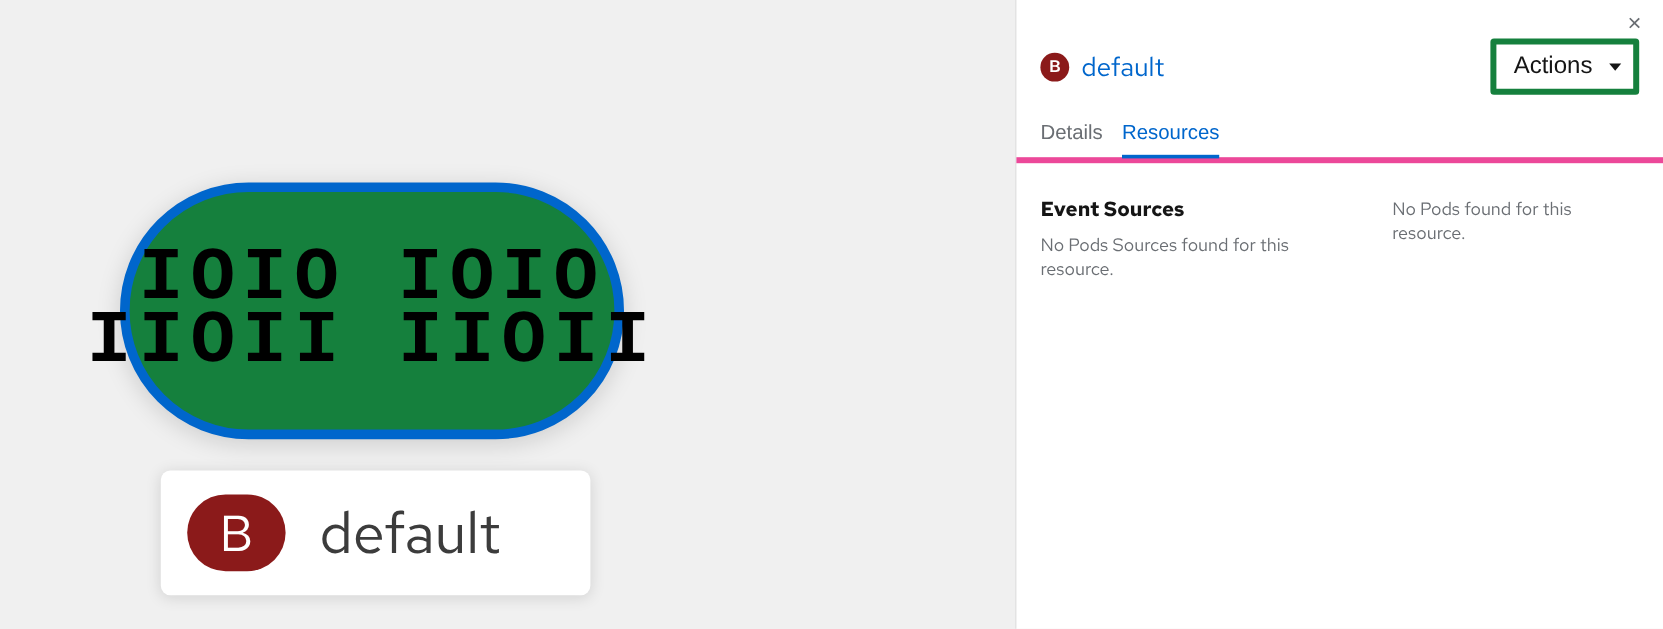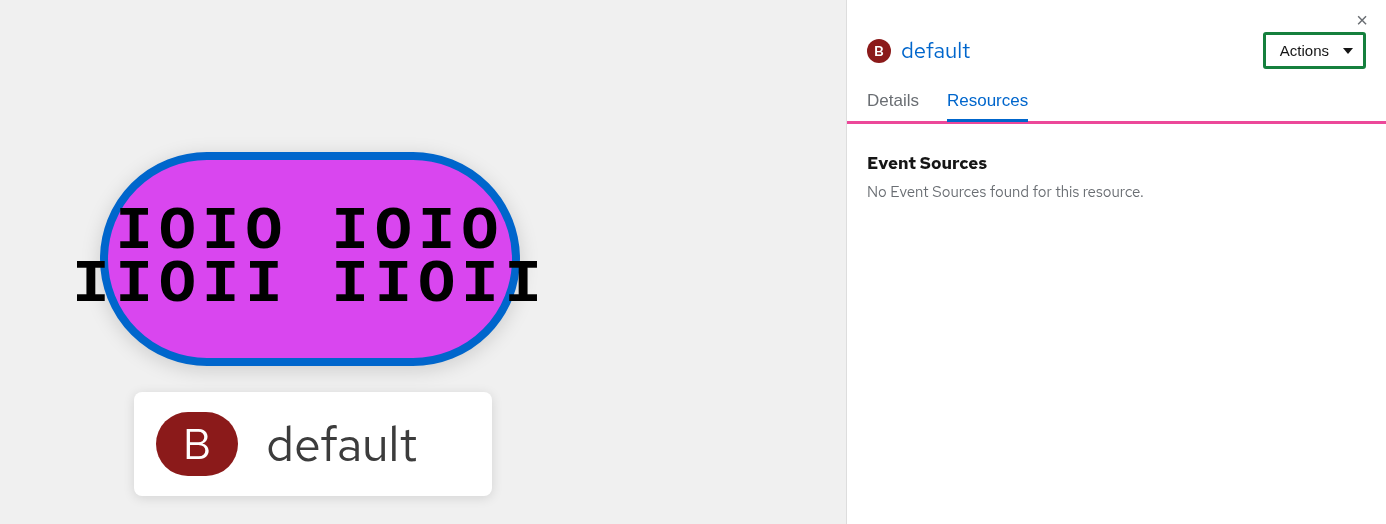--- a/index.html
+++ b/index.html
@@ -16,21 +16,21 @@
       flex: 1;
       position: relative;
       background: #f0f0f0;
     }
     .broker-node {
       position: absolute;
       left: 100px;
       top: 152px;
       width: 420px;
       height: 214px;
-      background: #d946ef;
+      background: #15803d;
       border: 8px solid #0066cc;
       border-radius: 110px;
       display: flex;
       align-items: center;
       justify-content: center;
       box-shadow: 0 4px 20px rgba(0,0,0,0.15);
     }
     .broker-glyph {
       font-family: 'Courier New', monospace;
       font-weight: 700;
@@ -116,43 +116,43 @@
       font-size: 14px;
       font-weight: 600;
       flex-shrink: 0;
     }
     .panel-title {
       color: #0066cc;
       font-size: 22px;
       font-weight: 400;
     }
     .actions-btn {
-      border: 3px solid #15803d;
+      border: 5px solid #15803d;
       background: #fff;
       padding: 7px 10px 7px 14px;
-      font-size: 15px;
+      font-size: 20px;
       color: #151515;
       cursor: pointer;
       display: flex;
       align-items: center;
       gap: 14px;
       border-radius: 3px;
     }
     .caret-down {
       width: 0;
       height: 0;
       border-left: 5px solid transparent;
       border-right: 5px solid transparent;
       border-top: 6px solid #151515;
     }
     .tabs {
       display: flex;
-      gap: 28px;
+      gap: 16px;
       padding: 22px 20px 0 20px;
-      border-bottom: 3px solid #ec4899;
+      border-bottom: 5px solid #ec4899;
     }
     .tab {
       background: none;
       border: none;
       padding: 0 0 10px 0;
       font-size: 17px;
       color: #6a6e73;
       cursor: pointer;
       position: relative;
     }
@@ -220,20 +220,21 @@
   </div>
 
   <nav class="tabs">
     <button class="tab">Details</button>
     <button class="tab active">Resources</button>
   </nav>
 
   <div class="panel-body">
     <div class="section">
       <h3>Event Sources</h3>
-      <p>No Event Sources found for this resource.</p>
+      <p>No Pods Sources found for this resource.</p>
     </div>
     <div class="section">
     </div>
     <div class="section">
+      <p>No Pods found for this resource.</p>
     </div>
   </div>
 </aside>
 
 </body></html>

